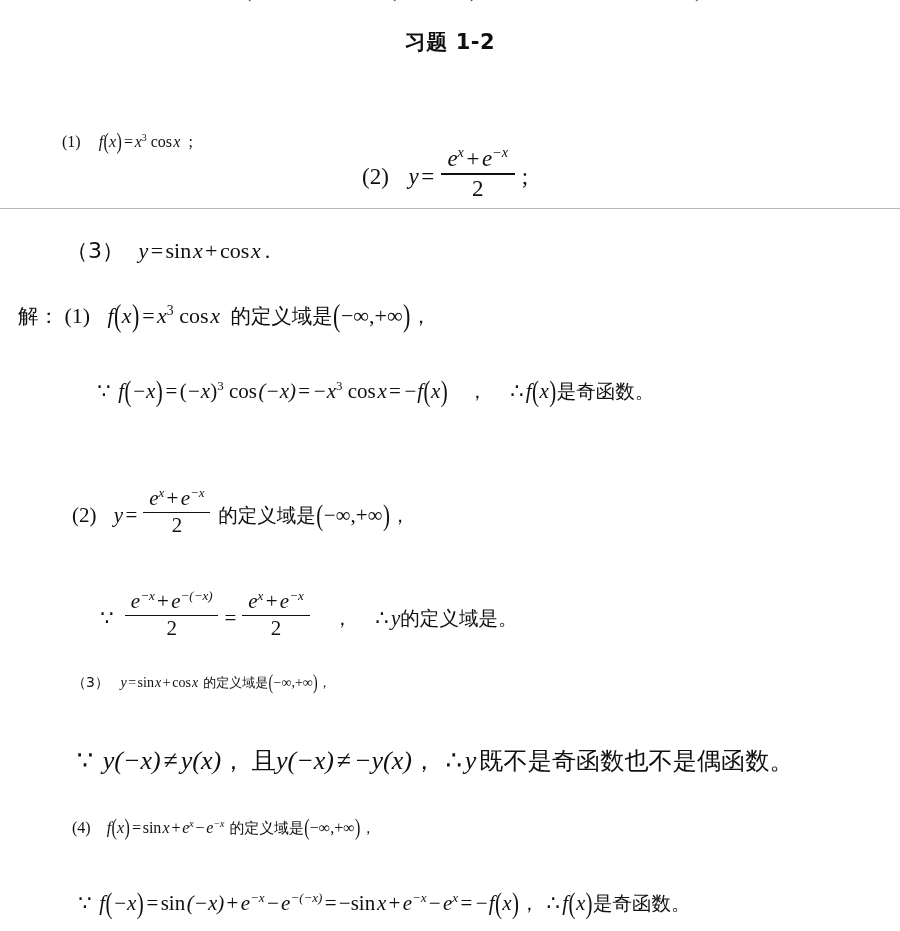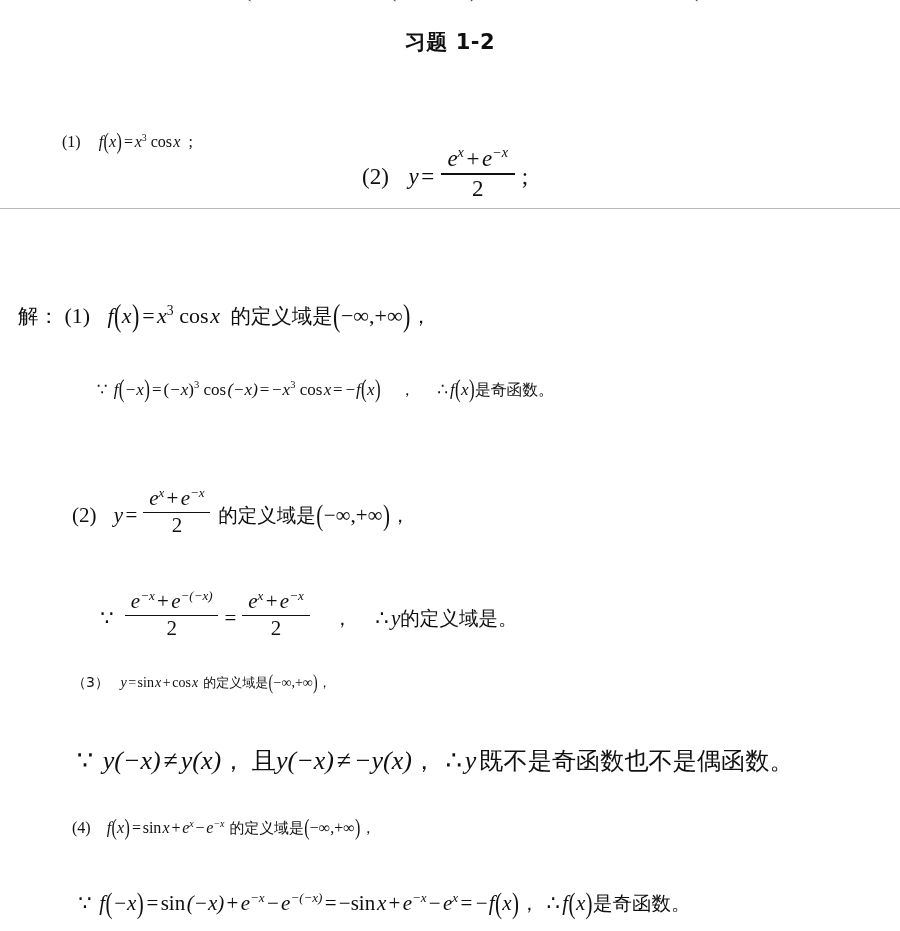--- a/index.html
+++ b/index.html
@@ -163,31 +163,35 @@
     <span class="mn" style="padding-left:4px">;</span>
   </div>
 
   <div class="line" style="left:362px;top:134px;font-size:23px;">
     <span class="mn">(2)</span>
     <span style="display:inline-block;width:14px"></span><span class="mi">y</span><span class="mo">=</span><span class="frac"><span class="num"><span class="mi">e</span><span class="sup">x</span><span class="mo">+</span><span class="mi">e</span><span class="sup">−x</span></span><span class="bar"></span><span class="den mn">2</span></span><span class="mn" style="padding-left:3px">;</span>
   </div>
 
   <div id="divider"></div>
 
+  <div class="line" style="left:66px;top:240px;font-size:22px;">
+    <span class="cn" style="font-size:1em">（3）</span>
+    <span style="display:inline-block;width:9px"></span><span class="mi">y</span><span class="mo">=</span><span class="mf">sin</span><span class="mi">x</span><span class="mo">+</span><span class="mf">cos</span><span class="mi">x</span><span class="mn" style="padding-left:4px">.</span>
+  </div>
 
 
   <div class="line" style="left:18px;top:305px;font-size:22px;">
     <span class="cn">解：</span>
     <span class="mn">(1)</span>
     <span style="display:inline-block;width:12px"></span><span class="mi">f</span><span class="bp">(</span><span class="mi">x</span><span class="bp">)</span><span class="mo">=</span><span class="mi">x</span><span class="sup up">3</span>
     <span class="mf">cos</span><span class="mi">x</span>
     <span class="cn" style="padding-left:5px">的定义域是</span><span class="bp">(</span><span class="mn">−∞</span><span class="mn">,</span><span class="mn">+∞</span><span class="bp">)</span><span class="cn">，</span>
   </div>
 
-  <div class="line" style="left:95px;top:381px;font-size:17px;">
+  <div class="line" style="left:95px;top:381px;font-size:21px;">
     <span class="mo">∵</span>
     <span class="mi">f</span><span class="bp">(</span><span class="mi">−x</span><span class="bp">)</span><span class="mo">=</span><span class="paren">(</span><span class="mi">−x</span><span class="paren">)</span><span class="sup up">3</span>
     <span class="mf">cos</span><span class="mi">(−x)</span><span class="mo">=</span><span class="mi">−x</span><span class="sup up">3</span>
     <span class="mf">cos</span><span class="mi">x</span><span class="mo">=</span><span class="mi">−f</span><span class="bp">(</span><span class="mi">x</span><span class="bp">)</span>
     <span class="cn" style="padding-left:14px">，</span>
     <span class="mo" style="padding-left:18px">∴</span><span class="mi">f</span><span class="bp">(</span><span class="mi">x</span><span class="bp">)</span><span class="cn">是奇函数。</span>
   </div>
 
   <div class="line" style="left:72px;top:475px;font-size:21px;">
     <span class="mn">(2)</span>

